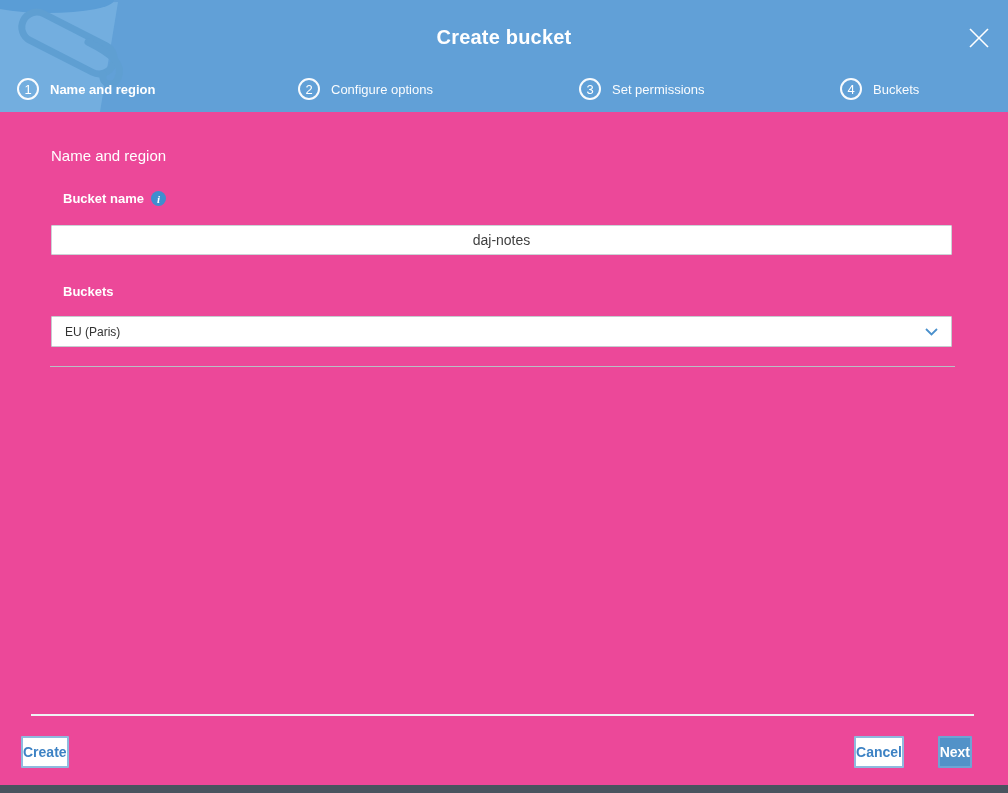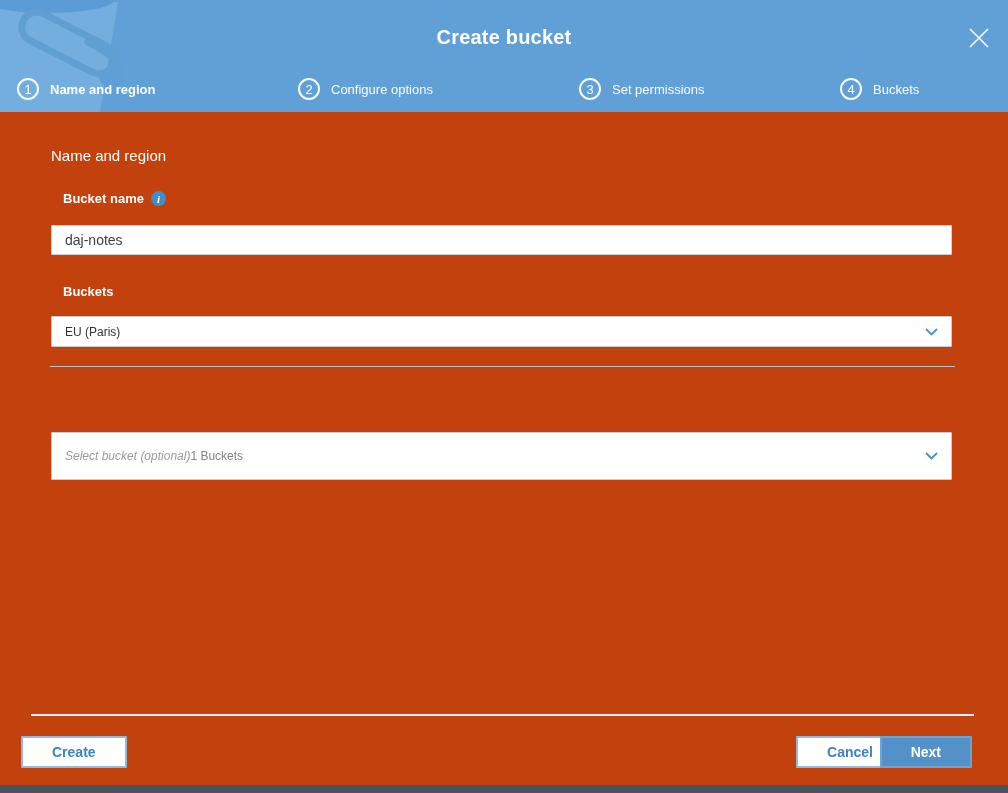--- a/index.html
+++ b/index.html
@@ -2,21 +2,21 @@
 <html><head>
 <meta charset="utf-8">
 <style>
   * { margin:0; padding:0; box-sizing:border-box; }
   html,body { background:#49545f; }
   body { font-family:"Liberation Sans", sans-serif; }
 
   .modal {
     position:relative;
     width:1008px; height:793px;
-    background:#c2410c;
+    background:#ec4899;
     overflow:hidden;
   }
 
   
   .header {
     position:absolute; top:0; left:0; right:0; height:112px;
     background:#61a0d7;
     overflow:hidden;
   }
   .watermark { position:absolute; top:0; left:0; pointer-events:none; }
@@ -80,20 +80,21 @@
     cursor:pointer;
   }
 
   .text-input {
     position:absolute; left:51px; width:901px;
     background:#ffffff;
     border:1px solid #ccd2d6; border-radius:1px;
     font-family:"Liberation Sans", sans-serif;
     font-size:14px; color:#3f3f3f;
     padding:0 13px;
+    text-align:center;
   }
   .in-bucket { top:225px; height:30px; }
 
   .select {
     position:absolute; left:51px; width:901px;
     background:#ffffff;
     border:1px solid #c5cbcf; border-radius:1px;
     display:flex; align-items:center;
     padding:0 13px;
     font-size:12px; color:#333333;
@@ -116,21 +117,21 @@
   
   .footer-divider {
     position:absolute; left:31px; top:714px;
     width:943px; height:2px;
     background:#eef2f4;
   }
   .btn {
     position:absolute; top:736px; height:32px;
     font-family:"Liberation Sans", sans-serif;
     font-size:14px; font-weight:bold;
-    padding:0 29px;
+    padding:0 0;
     cursor:pointer;
     border-radius:1px;
   }
   .btn-secondary {
     background:#ffffff; color:#3d82c4;
     border:2px solid #8fbade;
   }
   .btn-primary {
     background:#5292c8; color:#ffffff;
     border:2px solid #6da4d4;
@@ -194,27 +195,20 @@
   <div class="select sel-region">
     <span>EU (Paris)</span>
     <svg class="chevron" width="13" height="8" viewBox="0 0 13 8">
       <polyline points="1,1 6.5,6.5 12,1" fill="none" stroke="#4a90cc" stroke-width="1.8"></polyline>
     </svg>
   </div>
 
   <div class="divider"></div>
 
 
-  <div class="select sel-copy">
-    <span class="sel-placeholder">Select bucket (optional)</span>
-    <span class="sel-suffix">1 Buckets</span>
-    <svg class="chevron" width="13" height="8" viewBox="0 0 13 8">
-      <polyline points="1,1 6.5,6.5 12,1" fill="none" stroke="#4a90cc" stroke-width="1.8"></polyline>
-    </svg>
-  </div>
 
   <div class="footer-divider"></div>
 
   <button class="btn btn-secondary btn-create">Create</button>
   <button class="btn btn-secondary btn-cancel">Cancel</button>
   <button class="btn btn-primary btn-next">Next</button>
 
   <div class="bottom-strip"></div>
 </div>
 

